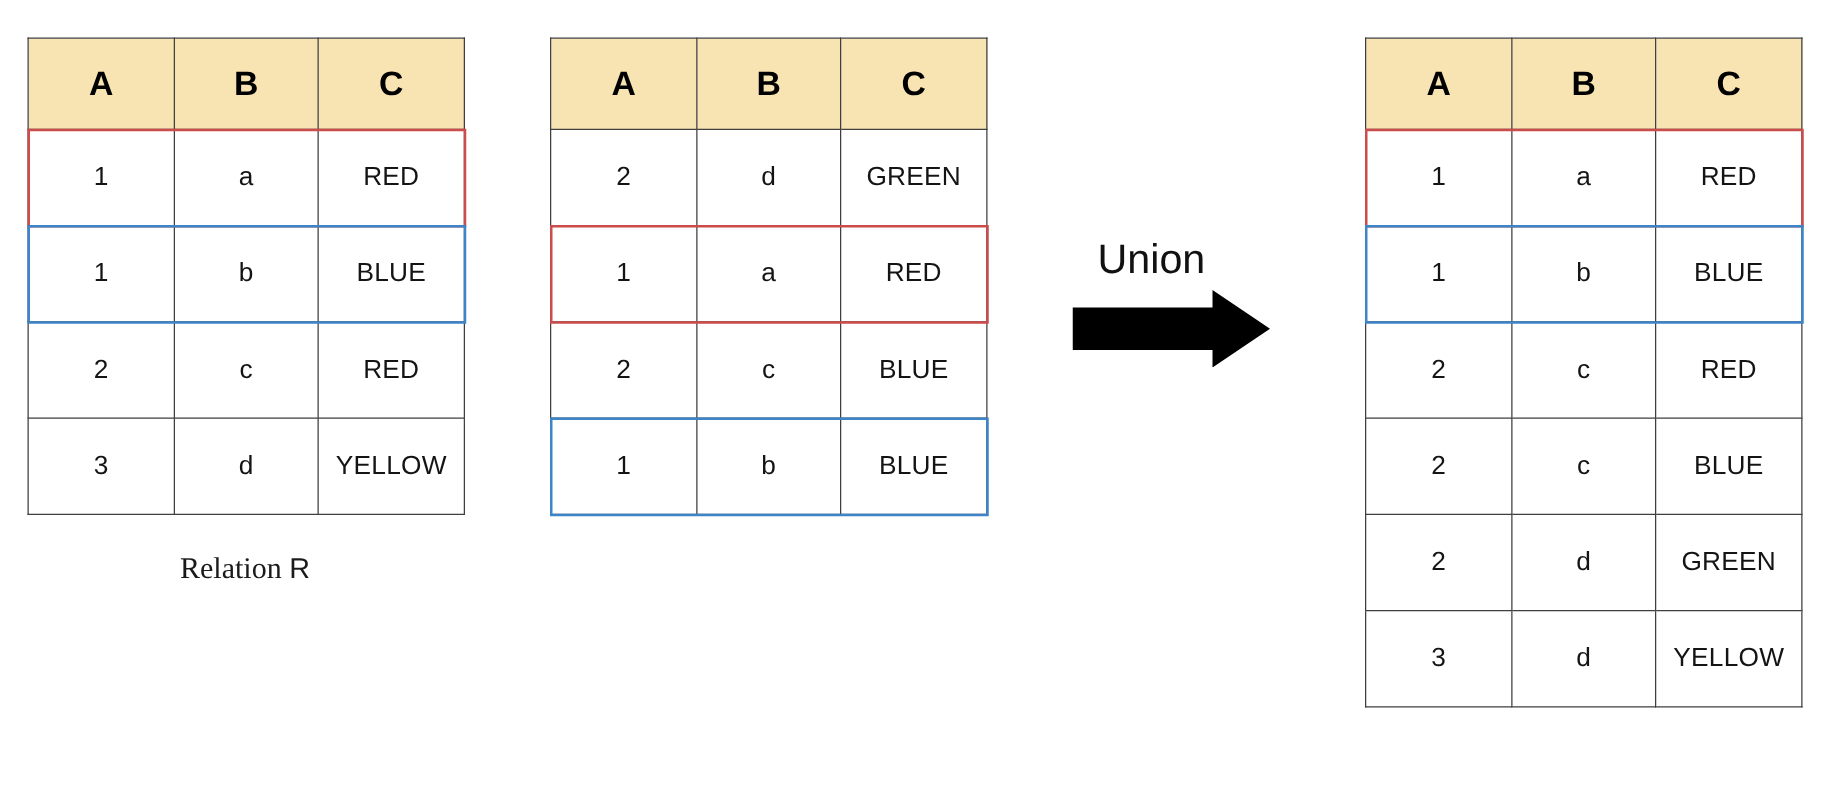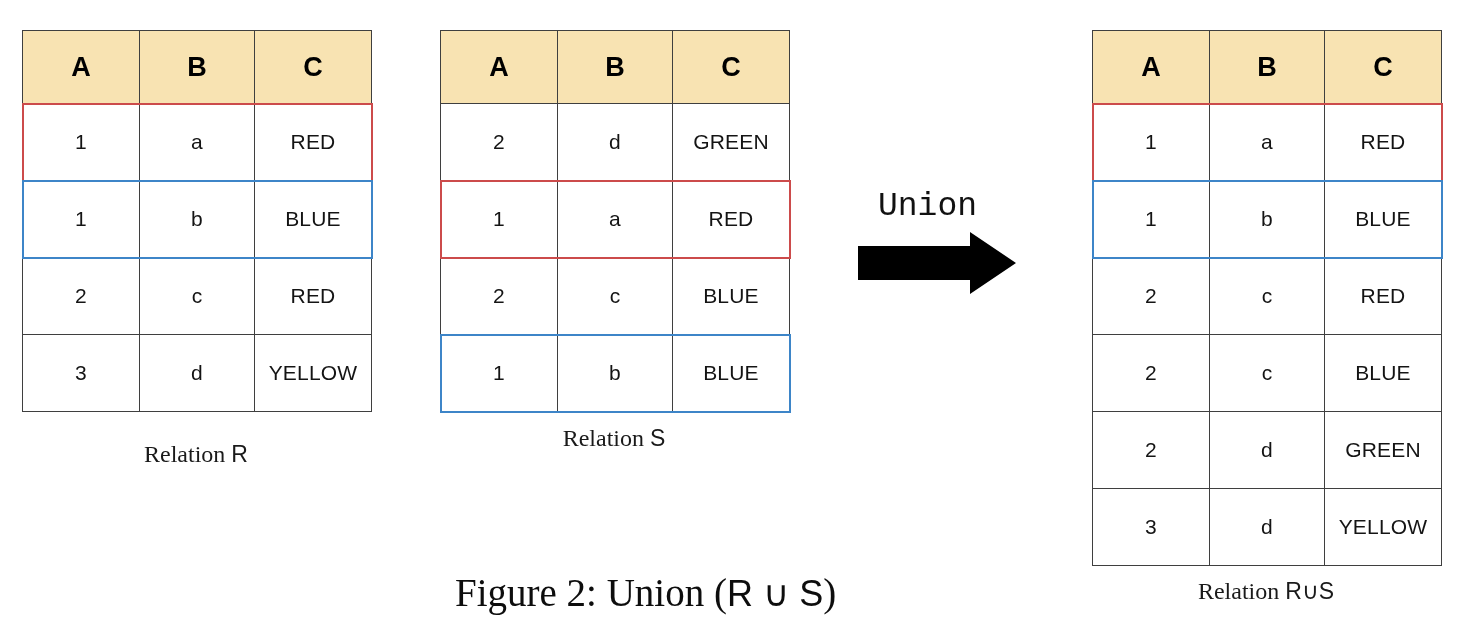--- a/index.html
+++ b/index.html
@@ -56,21 +56,21 @@
     position:absolute;
     font-family:"Liberation Serif", serif;
     font-size:39px;
     color:#0d0d0d;
     white-space:nowrap;
   }
   .figure-caption .opsans{font-family:"Liberation Sans", sans-serif;font-size:36px;}
 
   .union-label{
     position:absolute;
-    font-family:Liberation Mono, monospace;
+    font-family:Liberation Sans, sans-serif;
     font-size:33px;
     color:#111;
     white-space:nowrap;
   }
   .arrow{position:absolute;}
 </style>
 </head>
 <body>
 
 <div class="canvas">
@@ -134,23 +134,20 @@
           <td class="colB">c</td>
           <td class="colC">BLUE</td>
         </tr>
         <tr>
           <td class="colA">1</td>
           <td class="colB">b</td>
           <td class="colC">BLUE</td>
         </tr>
       </tbody>
   </table>
-  <div class="caption-small" style="left:440px;top:425px;width:348px;">
-    <span>Relation </span><span class="sans">S</span>
-  </div>
 
   <div class="union-label" style="left:878px;top:188px;">Union</div>
 
   <svg class="arrow" style="left:858px;top:232px;" width="160" height="62" viewBox="0 0 160 62">
     <polygon points="0,14 112,14 112,0 158,31 112,62 112,48 0,48" fill="#000000"></polygon>
   </svg>
 
   <table class="reltable" id="table-RUS" style="left:1092px;top:30px;">
     <thead>
       <tr>
@@ -185,27 +182,21 @@
           <td class="colB">d</td>
           <td class="colC">GREEN</td>
         </tr>
         <tr>
           <td class="colA">3</td>
           <td class="colB">d</td>
           <td class="colC">YELLOW</td>
         </tr>
       </tbody>
   </table>
-  <div class="caption-small" style="left:1092px;top:578px;width:348px;">
-    <span>Relation </span><span class="sans">R∪S</span>
-  </div>
-
-  <div class="figure-caption" style="left:455px;top:570px;">
-    <span>Figure 2: Union (</span><span class="opsans">R ∪ S</span><span>)</span>
-  </div>
+
 
 <div class="hl red" style="left: 21.5px; top: 102.5px; width: 351px; height: 79px;"></div>
     <div class="hl blue" style="left: 21.5px; top: 179.5px; width: 351px; height: 79px;"></div>
     <div class="hl red" style="left: 439.5px; top: 179.5px; width: 351px; height: 79px;"></div>
     <div class="hl blue" style="left: 439.5px; top: 333.5px; width: 351px; height: 79px;"></div>
     <div class="hl red" style="left: 1091.5px; top: 102.5px; width: 351px; height: 79px;"></div>
     <div class="hl blue" style="left: 1091.5px; top: 179.5px; width: 351px; height: 79px;"></div>
   </div>
 
 </body></html>

